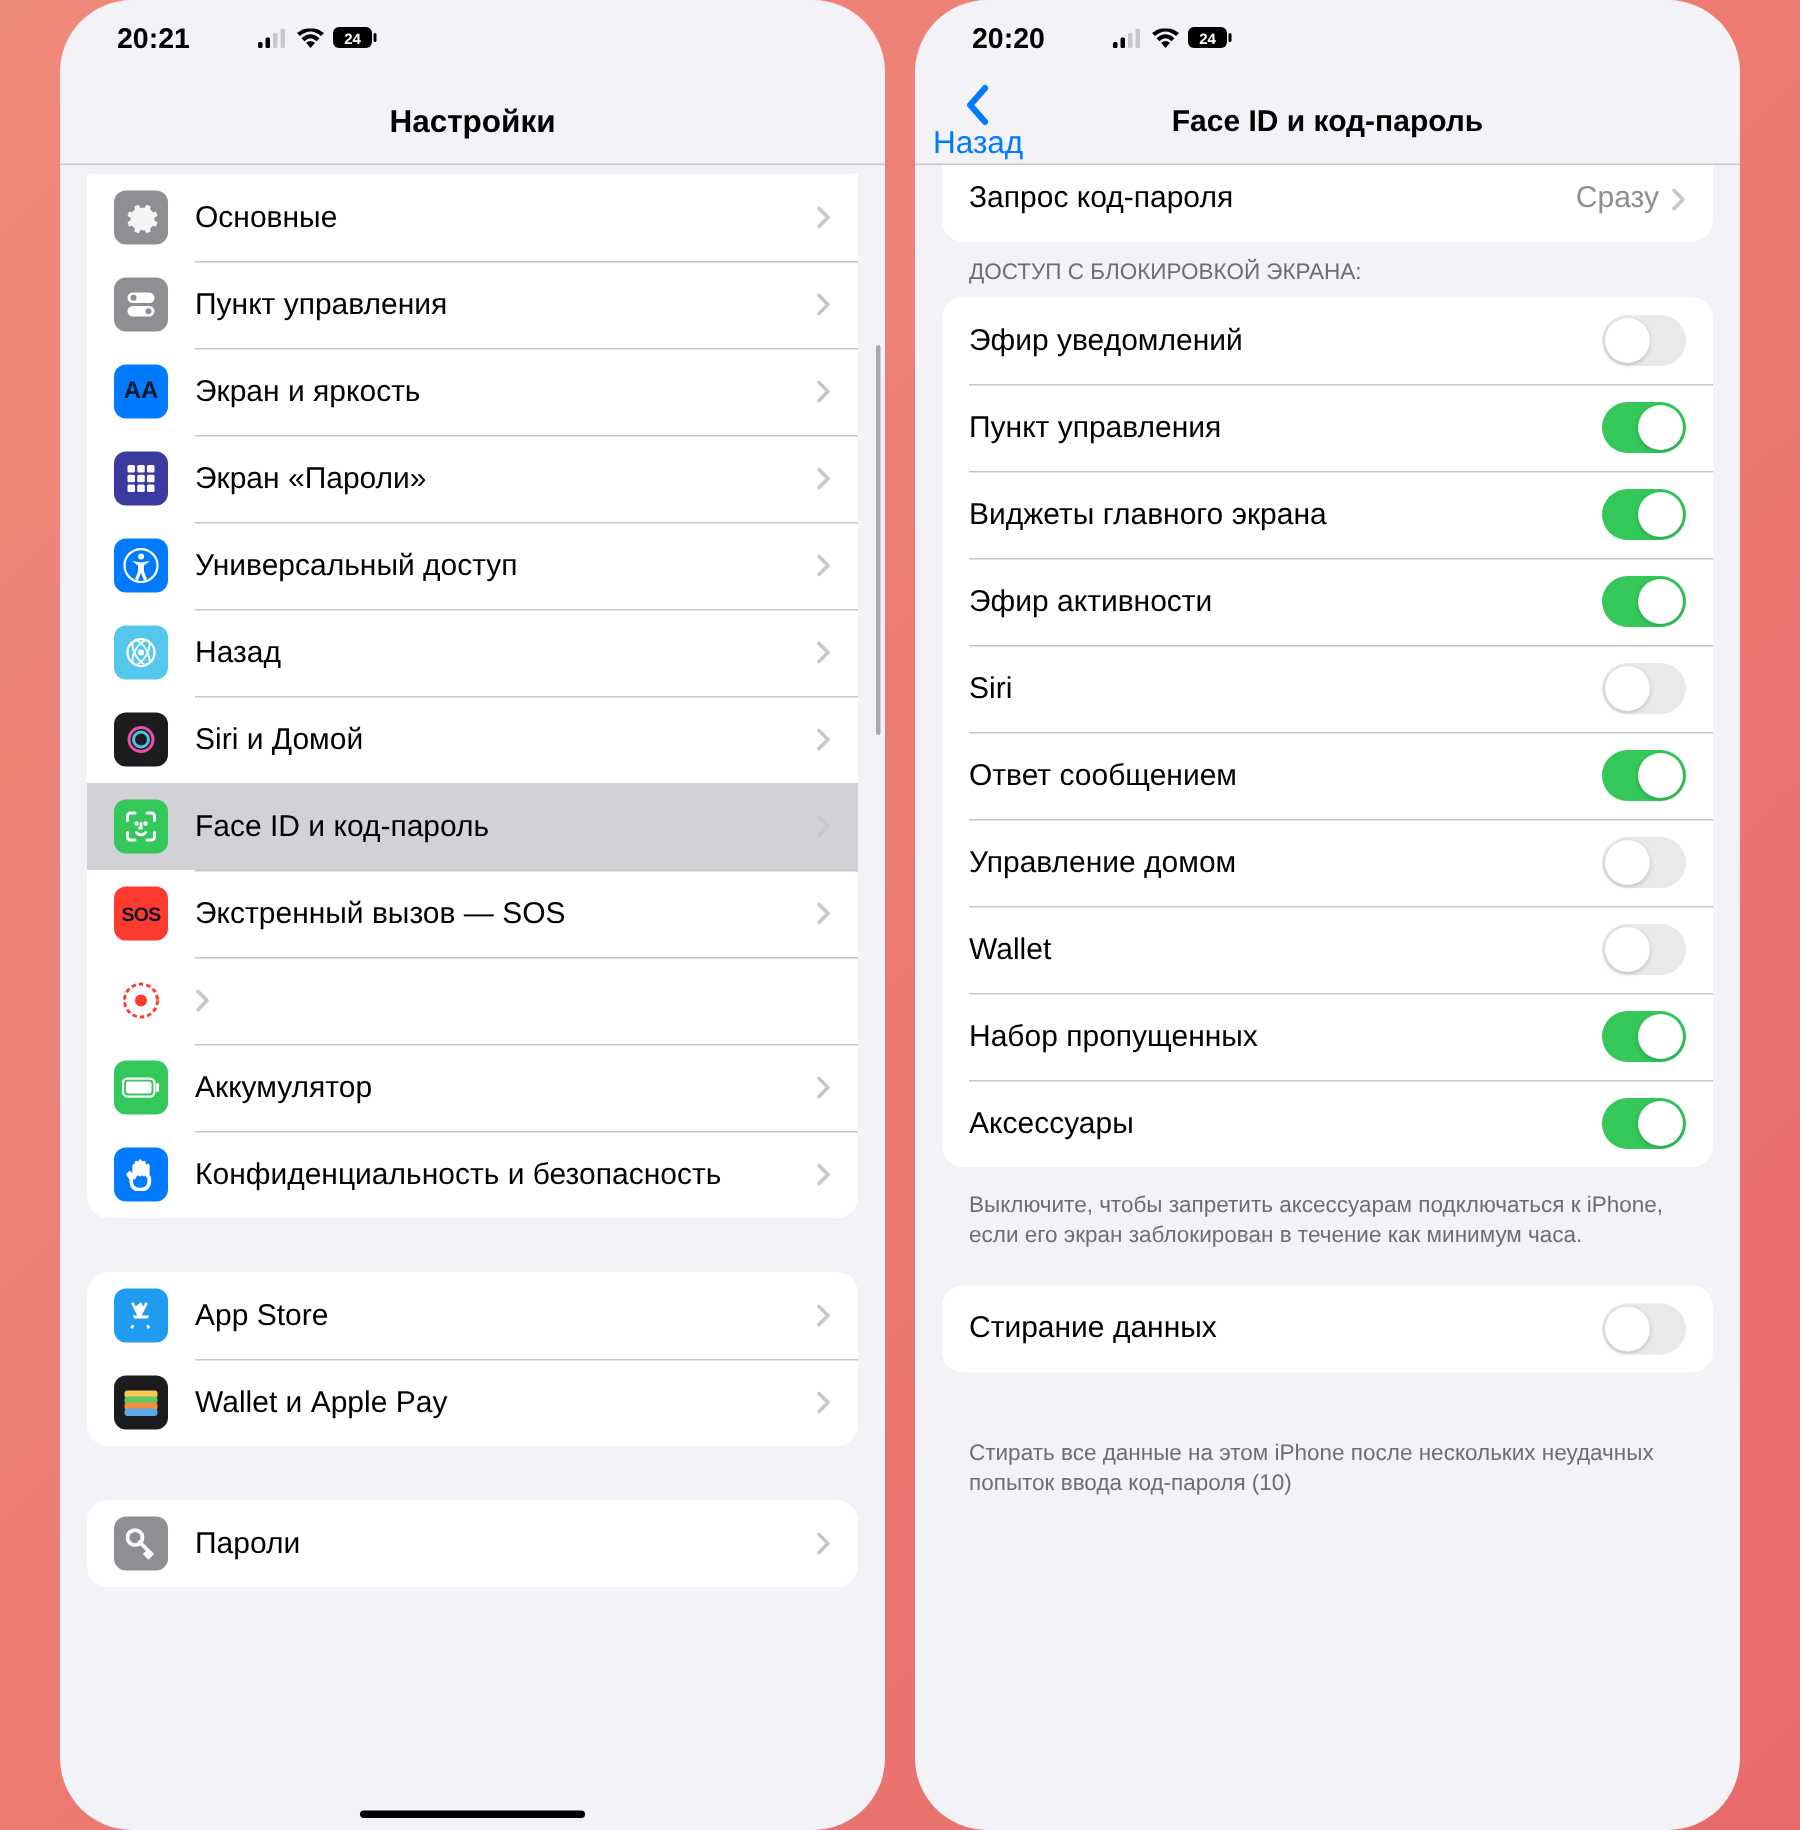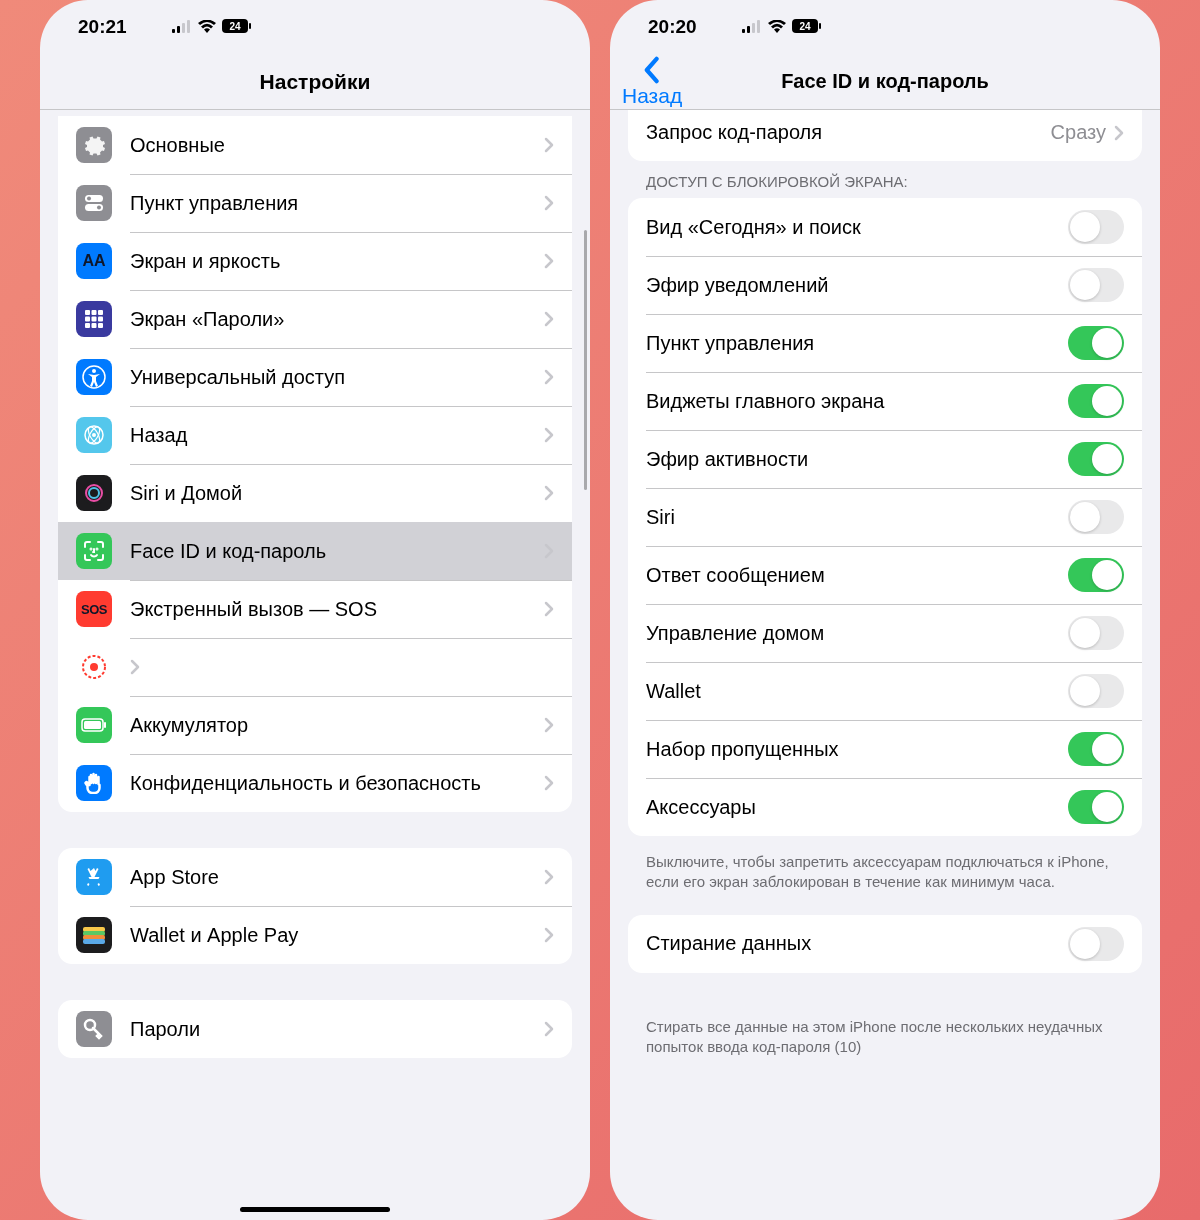--- a/index.html
+++ b/index.html
@@ -487,24 +487,20 @@
       <span class="row-value">Сразу</span>
       <span class="chevron">
           <svg viewBox="0 0 10 16">
             <path d="M2 2 L8 8 L2 14" stroke="#c7c7cc" stroke-width="2.5" fill="none" stroke-linecap="round" stroke-linejoin="round"></path>
           </svg>
         </span>
     </div>
     <div class="section-header">ДОСТУП С БЛОКИРОВКОЙ ЭКРАНА:</div>
     <div class="group" id="right-toggles" style="margin-bottom: 8px;">
         <div class="row no-icon">
-          <span class="row-label">Вид «Сегодня» и поиск</span>
-          <div class="toggle off"></div>
-        </div>
-        <div class="row no-icon">
           <span class="row-label">Эфир уведомлений</span>
           <div class="toggle off"></div>
         </div>
         <div class="row no-icon">
           <span class="row-label">Пункт управления</span>
           <div class="toggle on"></div>
         </div>
         <div class="row no-icon">
           <span class="row-label">Виджеты главного экрана</span>
           <div class="toggle on"></div>

